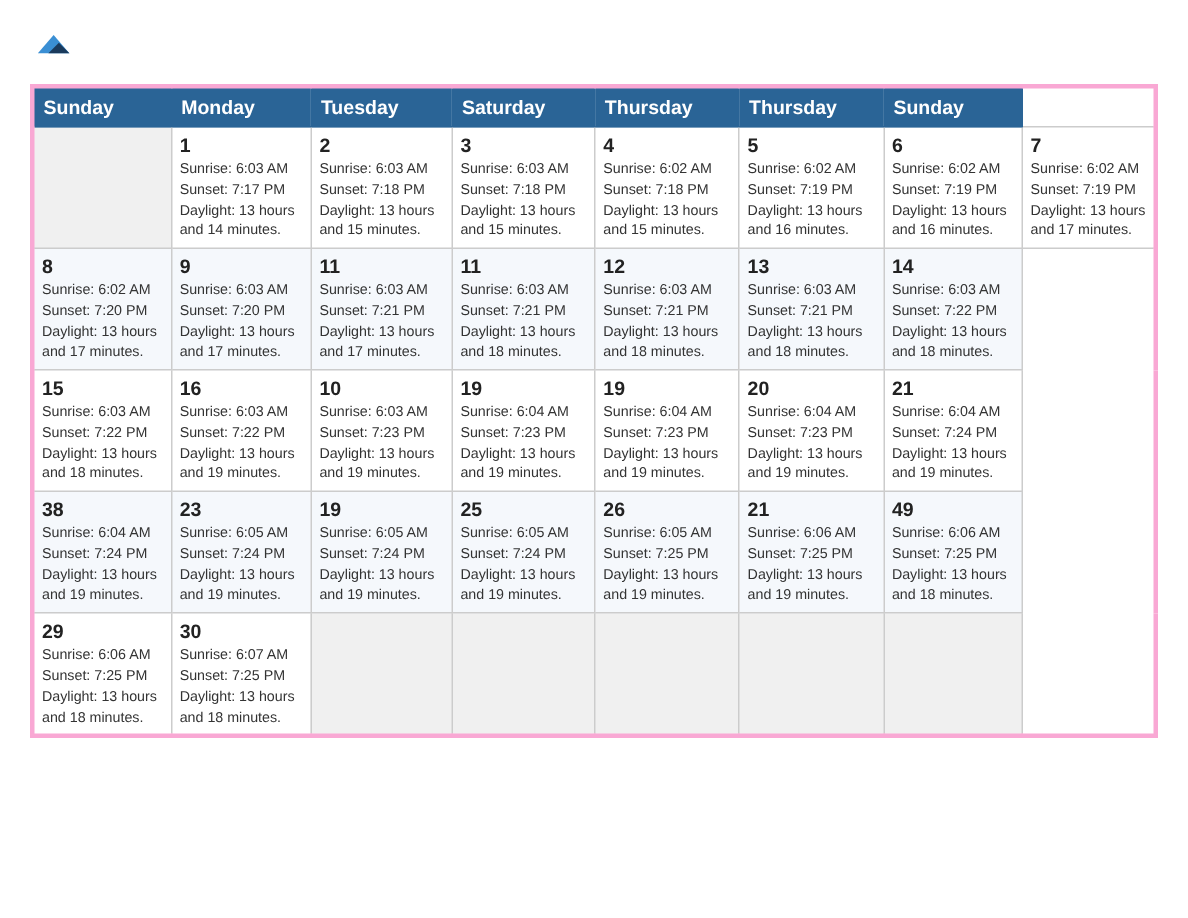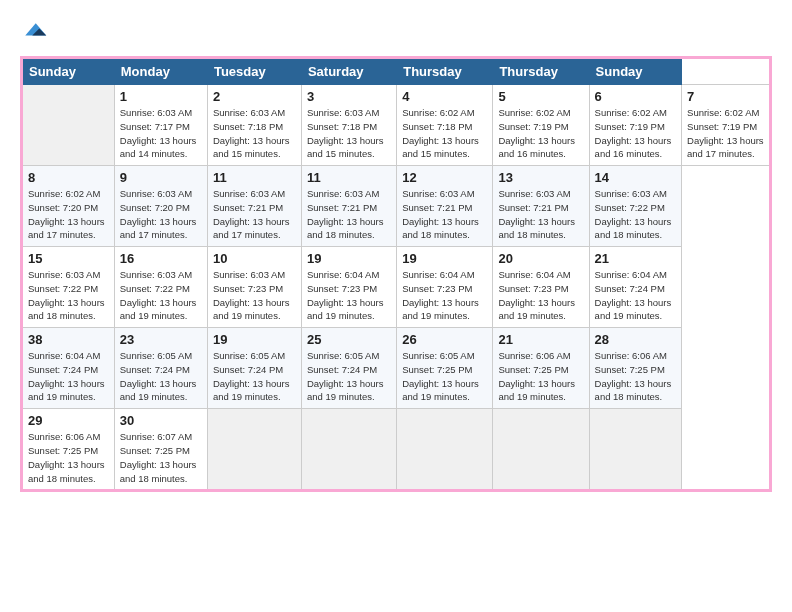--- a/index.html
+++ b/index.html
@@ -240,21 +240,21 @@
       </td>
           <td>
         <div class="day-num">26</div>
         <div class="day-info">Sunrise: 6:05 AM<br>Sunset: 7:25 PM<br>Daylight: 13 hours and 19 minutes.</div>
       </td>
           <td>
         <div class="day-num">21</div>
         <div class="day-info">Sunrise: 6:06 AM<br>Sunset: 7:25 PM<br>Daylight: 13 hours and 19 minutes.</div>
       </td>
           <td>
-        <div class="day-num">28</div>
+        <div class="day-num">49</div>
         <div class="day-info">Sunrise: 6:06 AM<br>Sunset: 7:25 PM<br>Daylight: 13 hours and 18 minutes.</div>
       </td>
         </tr>
         <tr>
           <td>
         <div class="day-num">29</div>
         <div class="day-info">Sunrise: 6:06 AM<br>Sunset: 7:25 PM<br>Daylight: 13 hours and 18 minutes.</div>
       </td>
           <td>
         <div class="day-num">30</div>

